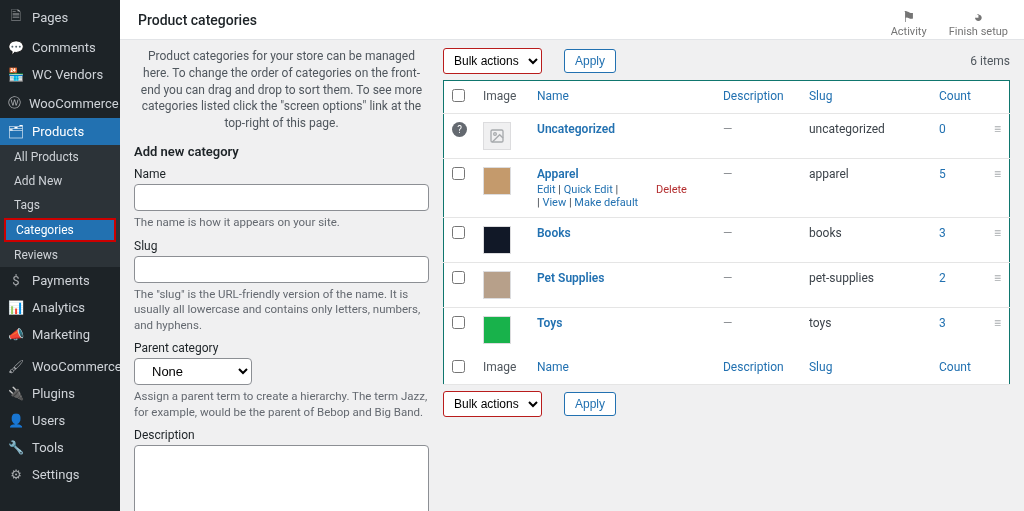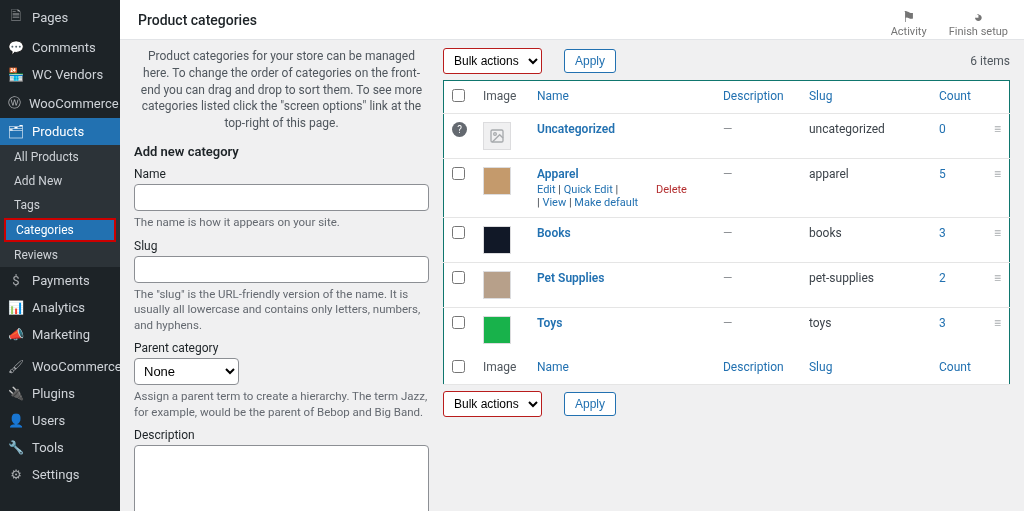--- a/index.html
+++ b/index.html
@@ -24,21 +24,21 @@
   .toptools { margin-left:auto; display:flex; gap:22px; }
   .tt { display:flex; flex-direction:column; align-items:center; font-size:11px; color:#757575; cursor:pointer;}
   .tt .tt-icon { font-size:15px; line-height:1;}
   .cols { display:flex; flex:1; padding:8px 14px 14px; gap:14px; }
   .left { width:295px; flex-shrink:0; font-size:12px; color:#50575e; }
   .left p.note { margin-bottom:12px; line-height:1.4;text-align:center; }
   .left h2 { font-size:13px; font-weight:600; color:#1d2327; margin:10px 0 8px; }
   .field-label { display:block; margin:8px 0 3px; font-size:12px; color:#1d2327;}
   .tin { width:100%; border:1px solid #8c8f94; border-radius:4px; padding:5px 7px; font-size:13px; background:#fff;}
   .help { margin-top:4px; font-size:11.5px; color:#646970; line-height:1.35;}
-  select.tin { padding:4px 5px; width:105px;}
+  select.tin { padding:4px 13px; width:118px;}
   textarea.tin { height:80px; resize:vertical;}
   
   .right { flex:1; min-width:0; }
   .tablenav { display:flex; align-items:center; margin-bottom:6px; }
   .bulk-sel { border:1px solid #b91c1c; border-radius:3px; font-size:12px; padding:4px 6px; background:#fff; }
   .btn-apply { border:1px solid #2271b1; color:#2271b1; background:#fff; border-radius:3px; padding:4px 10px; font-size:12px; margin-left:22px; cursor:pointer;}
   .itemcount { margin-left:auto; font-size:12px; color:#50575e;}
   table.wp { width:100%; border-collapse:collapse; background:#fff; border:1px solid #0f766e; }
   table.wp th, table.wp td { text-align:left; padding:8px 8px; font-size:12px; vertical-align:top; border-bottom:1px solid #e5e5e5;}
   table.wp th { font-weight:400; color:#2271b1; cursor:pointer; background:#fff; }

